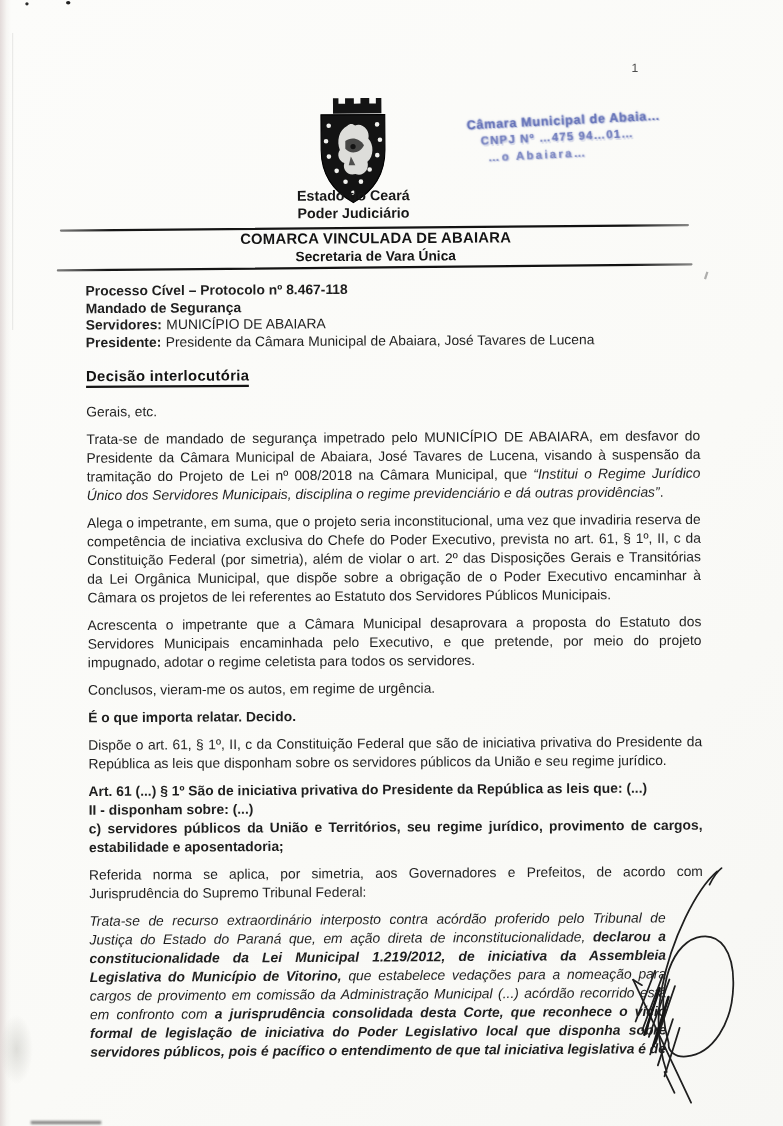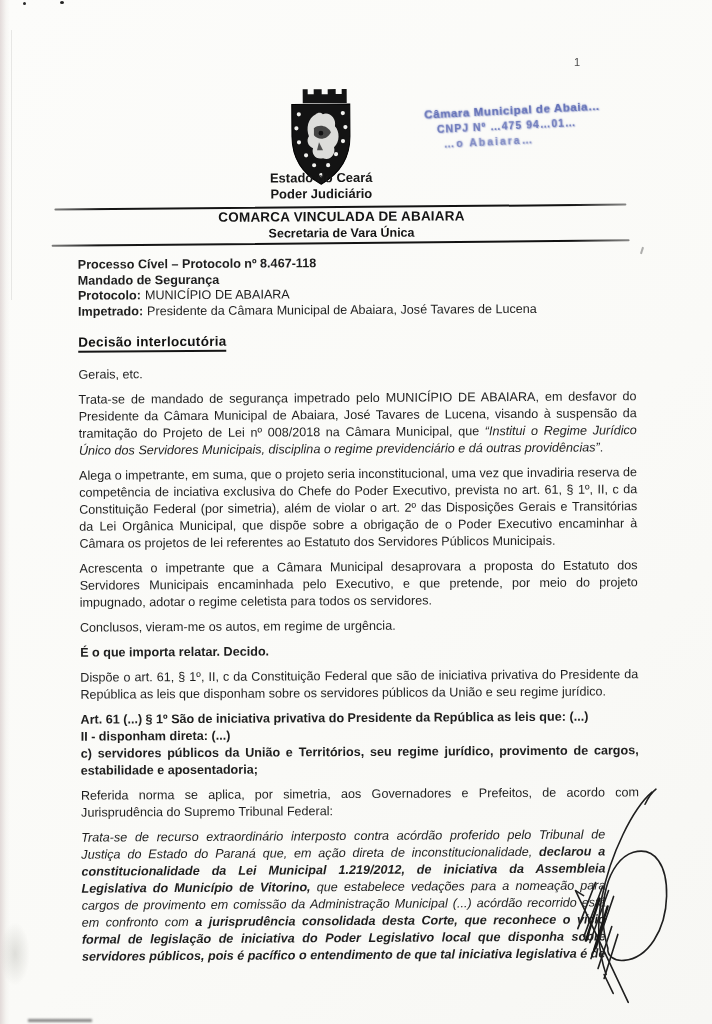--- a/index.html
+++ b/index.html
@@ -114,35 +114,35 @@
       <div class="l1">Câmara Municipal de Abaia…</div>
       <div class="l2">CNPJ Nº …475 94…01…</div>
       <div class="l3">…o  Abaiara…</div>
     </div>
 
     <div class="text-column">
 
       <div class="case-info">
         <div class="row">Processo Cível – Protocolo nº 8.467-118</div>
         <div class="row">Mandado de Segurança</div>
-        <div class="row"><span>Protocolo:</span><span class="val">MUNICÍPIO DE ABAIARA</span></div>
-        <div class="row"><span>Impetrado:</span><span class="val">Presidente da Câmara Municipal de Abaiara, José Tavares de Lucena</span></div>
+        <div class="row"><span>Servidores:</span><span class="val">MUNICÍPIO DE ABAIARA</span></div>
+        <div class="row"><span>Presidente:</span><span class="val">Presidente da Câmara Municipal de Abaiara, José Tavares de Lucena</span></div>
       </div>
 
       <div class="title"><span>Decisão interlocutória</span></div>
 
       <div class="paras">
           <p class="para first"><span>Gerais, etc.</span></p>
           <p class="para"><span>Trata-se de mandado de segurança impetrado pelo MUNICÍPIO DE ABAIARA, em desfavor do Presidente da Câmara Municipal de Abaiara, José Tavares de Lucena, visando à suspensão da tramitação do Projeto de Lei nº 008/2018 na Câmara Municipal, que </span><span class="s-i">“Institui o Regime Jurídico Único dos Servidores Municipais, disciplina o regime previdenciário e dá outras providências”</span><span>.</span></p>
           <p class="para"><span>Alega o impetrante, em suma, que o projeto seria inconstitucional, uma vez que invadiria reserva de competência de inciativa exclusiva do Chefe do Poder Executivo, prevista no art. 61, § 1º, II, c da Constituição Federal (por simetria), além de violar o art. 2º das Disposições Gerais e Transitórias da Lei Orgânica Municipal, que dispõe sobre a obrigação de o Poder Executivo encaminhar à Câmara os projetos de lei referentes ao Estatuto dos Servidores Públicos Municipais.</span></p>
           <p class="para"><span>Acrescenta o impetrante que a Câmara Municipal desaprovara a proposta do Estatuto dos Servidores Municipais encaminhada pelo Executivo, e que pretende, por meio do projeto impugnado, adotar o regime celetista para todos os servidores.</span></p>
           <p class="para"><span>Conclusos, vieram-me os autos, em regime de urgência.</span></p>
           <p class="para"><span class="s-b">É o que importa relatar. Decido.</span></p>
           <p class="para"><span>Dispõe o art. 61, § 1º, II, c da Constituição Federal que são de iniciativa privativa do Presidente da República as leis que disponham sobre os servidores públicos da União e seu regime jurídico.</span></p>
-          <p class="para cite"><span>Art. 61 (...) § 1º São de iniciativa privativa do Presidente da República as leis que: (...)</span><br><span>II - disponham direta: (...)</span><br><span>c) servidores públicos da União e Territórios, seu regime jurídico, provimento de cargos, estabilidade e aposentadoria;</span></p>
+          <p class="para cite"><span>Art. 61 (...) § 1º São de iniciativa privativa do Presidente da República as leis que: (...)</span><br><span>II - disponham sobre: (...)</span><br><span>c) servidores públicos da União e Territórios, seu regime jurídico, provimento de cargos, estabilidade e aposentadoria;</span></p>
           <p class="para"><span>Referida norma se aplica, por simetria, aos Governadores e Prefeitos, de acordo com Jurisprudência do Supremo Tribunal Federal:</span></p>
           <p class="para quote"><span class="s-i">Trata-se de recurso extraordinário interposto contra acórdão proferido pelo Tribunal de Justiça do Estado do Paraná que, em ação direta de inconstitucionalidade, </span><span class="s-bi">declarou a constitucionalidade da Lei Municipal 1.219/2012, de iniciativa da Assembleia Legislativa do Município de Vitorino,</span><span class="s-i"> que estabelece vedações para a nomeação para cargos de provimento em comissão da Administração Municipal (...) acórdão recorrido está em confronto com </span><span class="s-bi">a jurisprudência consolidada desta Corte, que reconhece o vício formal de legislação de iniciativa do Poder Legislativo local que disponha sobre servidores públicos, pois é pacífico o entendimento de que tal iniciativa legislativa é de</span></p>
         </div>
 
     </div>
 
     <svg class="signature" viewBox="0 0 152 240" aria-hidden="true">
       <g fill="none" stroke="#1f1f1f" stroke-width="1.6" stroke-linecap="round">
         <path d="M 97,14 C 78,30 55,75 46,120 C 41,146 42,172 50,196"></path>
         <path d="M 90,26 C 94,18 97,14 101,11"></path>

